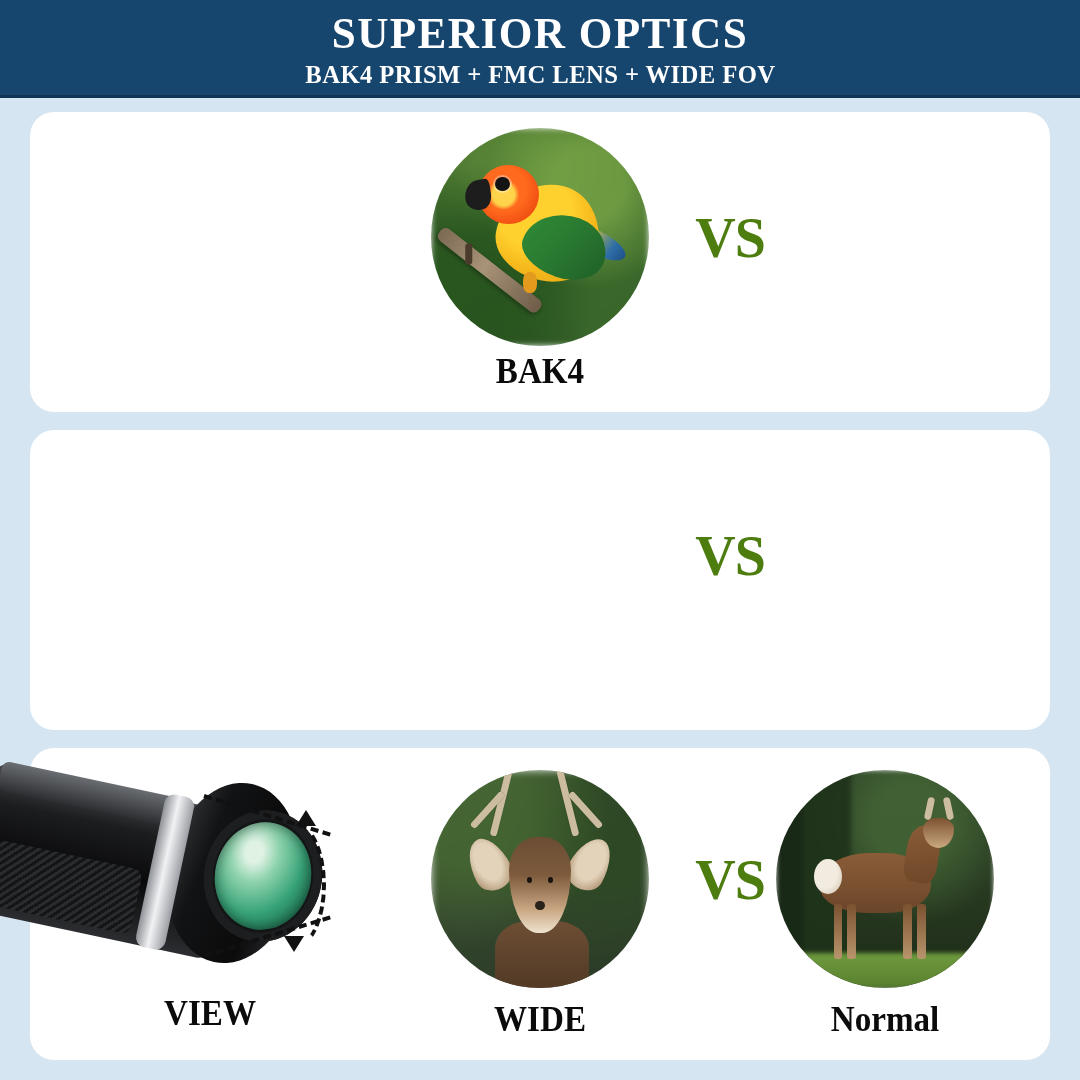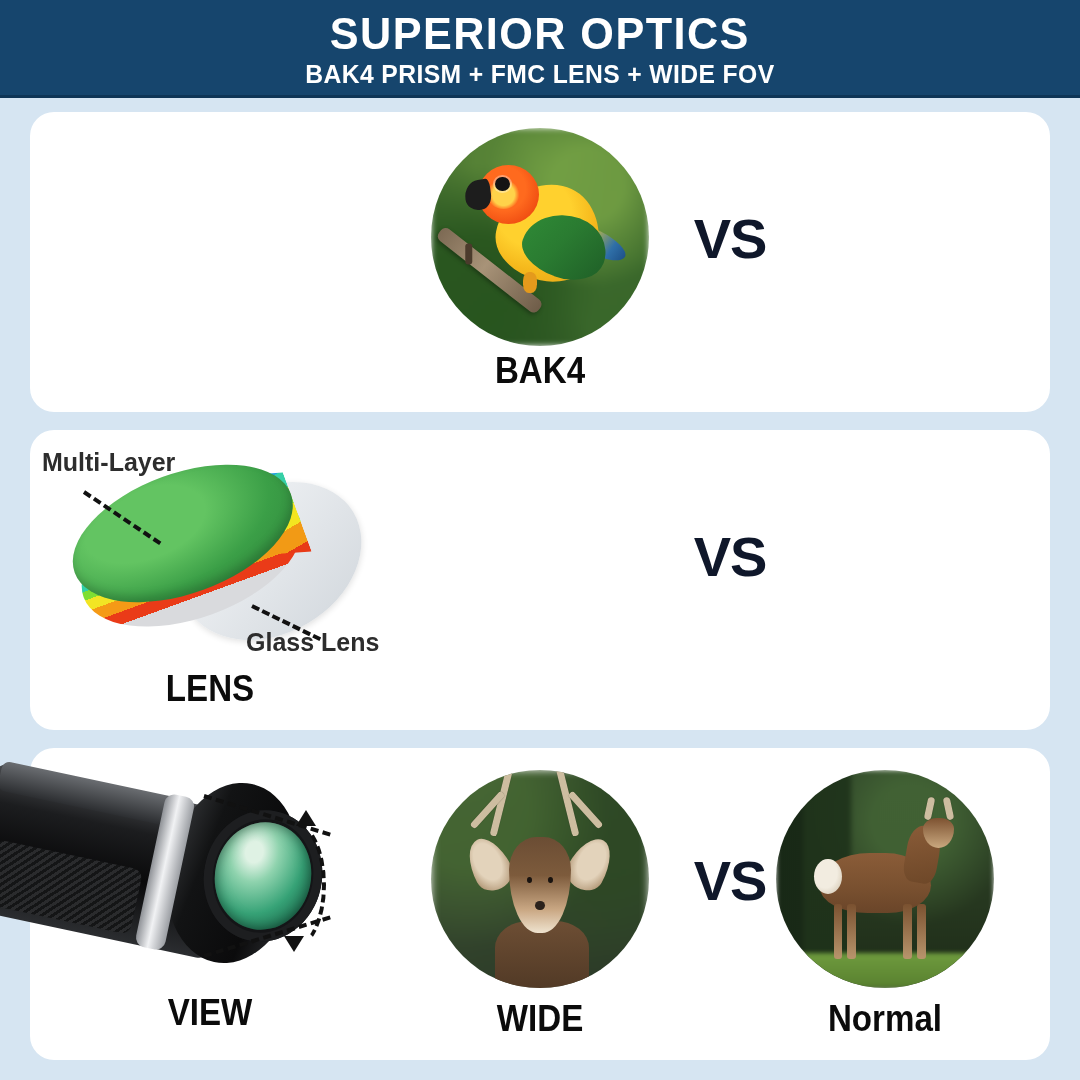--- a/index.html
+++ b/index.html
@@ -2,21 +2,21 @@
 <html><head>
 <meta charset="utf-8">
 <style>
   html,body{margin:0;padding:0;}
   body{
     width:1080px;height:1080px;overflow:hidden;
     background:#d6e5f2;
     font-family:"Liberation Sans", sans-serif;
     -webkit-font-smoothing:antialiased;
   }
-  .page{position:relative;width:1080px;height:872px;}
+  .page{position:relative;width:1080px;height:872px;font-family:Liberation Serif, serif;}
 
   
   .header{
     position:absolute;left:0;top:0;width:1080px;height:98px;
     background:#16456d;
     display:flex;flex-direction:column;align-items:center;justify-content:center;
     box-sizing:border-box;padding-top:2px;
   }
   .header .title{
     color:#ffffff;font-size:45px;font-weight:bold;letter-spacing:1.5px;
@@ -49,21 +49,21 @@
 
   .label{
     position:absolute;left:0;width:100%;text-align:center;
     font-weight:bold;color:#0b0b0b;white-space:nowrap;
   }
   .label.big{font-size:36px;}
   .label.cond{transform:scaleX(.92);}
 
   .vs{
     position:absolute;width:100%;text-align:center;
-    font-size:56px;font-weight:bold;color:#0f172a;letter-spacing:-1px;
+    font-size:56px;font-weight:bold;color:#4d7c0f;letter-spacing:-1px;
   }
 
   
   .circ{
     position:absolute;width:218px;height:218px;border-radius:50%;
     overflow:hidden;
   }
   .circ .scene{position:absolute;inset:0;}
 
   
@@ -365,35 +365,20 @@
     </div>
 
     <div class="cell c-vs">
       <div class="vs" style="top:94px">VS</div>
     </div>
 
   </div>
 
   <div class="card" id="row2">
 
-    <div class="cell c-left">
-      <div class="lens-wrap">
-        <div class="glass-plate"></div>
-        <div class="coating">
-          <div class="coat-edge"></div>
-          <div class="coat-cut"></div>
-          <div class="coat-top"></div>
-        </div>
-        <div class="dash-line" style="left:28px;top:36px;width:92px;transform:rotate(34deg);transform-origin:left center"></div>
-        <div class="dash-line" style="left:196px;top:150px;width:76px;transform:rotate(26deg);transform-origin:left center"></div>
-      </div>
-      <div class="tag" style="left:12px;top:18px;font-size:25px">Multi-Layer</div>
-      <div class="tag" style="left:216px;top:198px;font-size:25px">Glass Lens</div>
-      <div class="label big cond" style="top:238px">LENS</div>
-    </div>
 
 
     <div class="cell c-vs">
       <div class="vs" style="top:94px">VS</div>
     </div>
 
   </div>
 
   <div class="card" id="row3">
 

